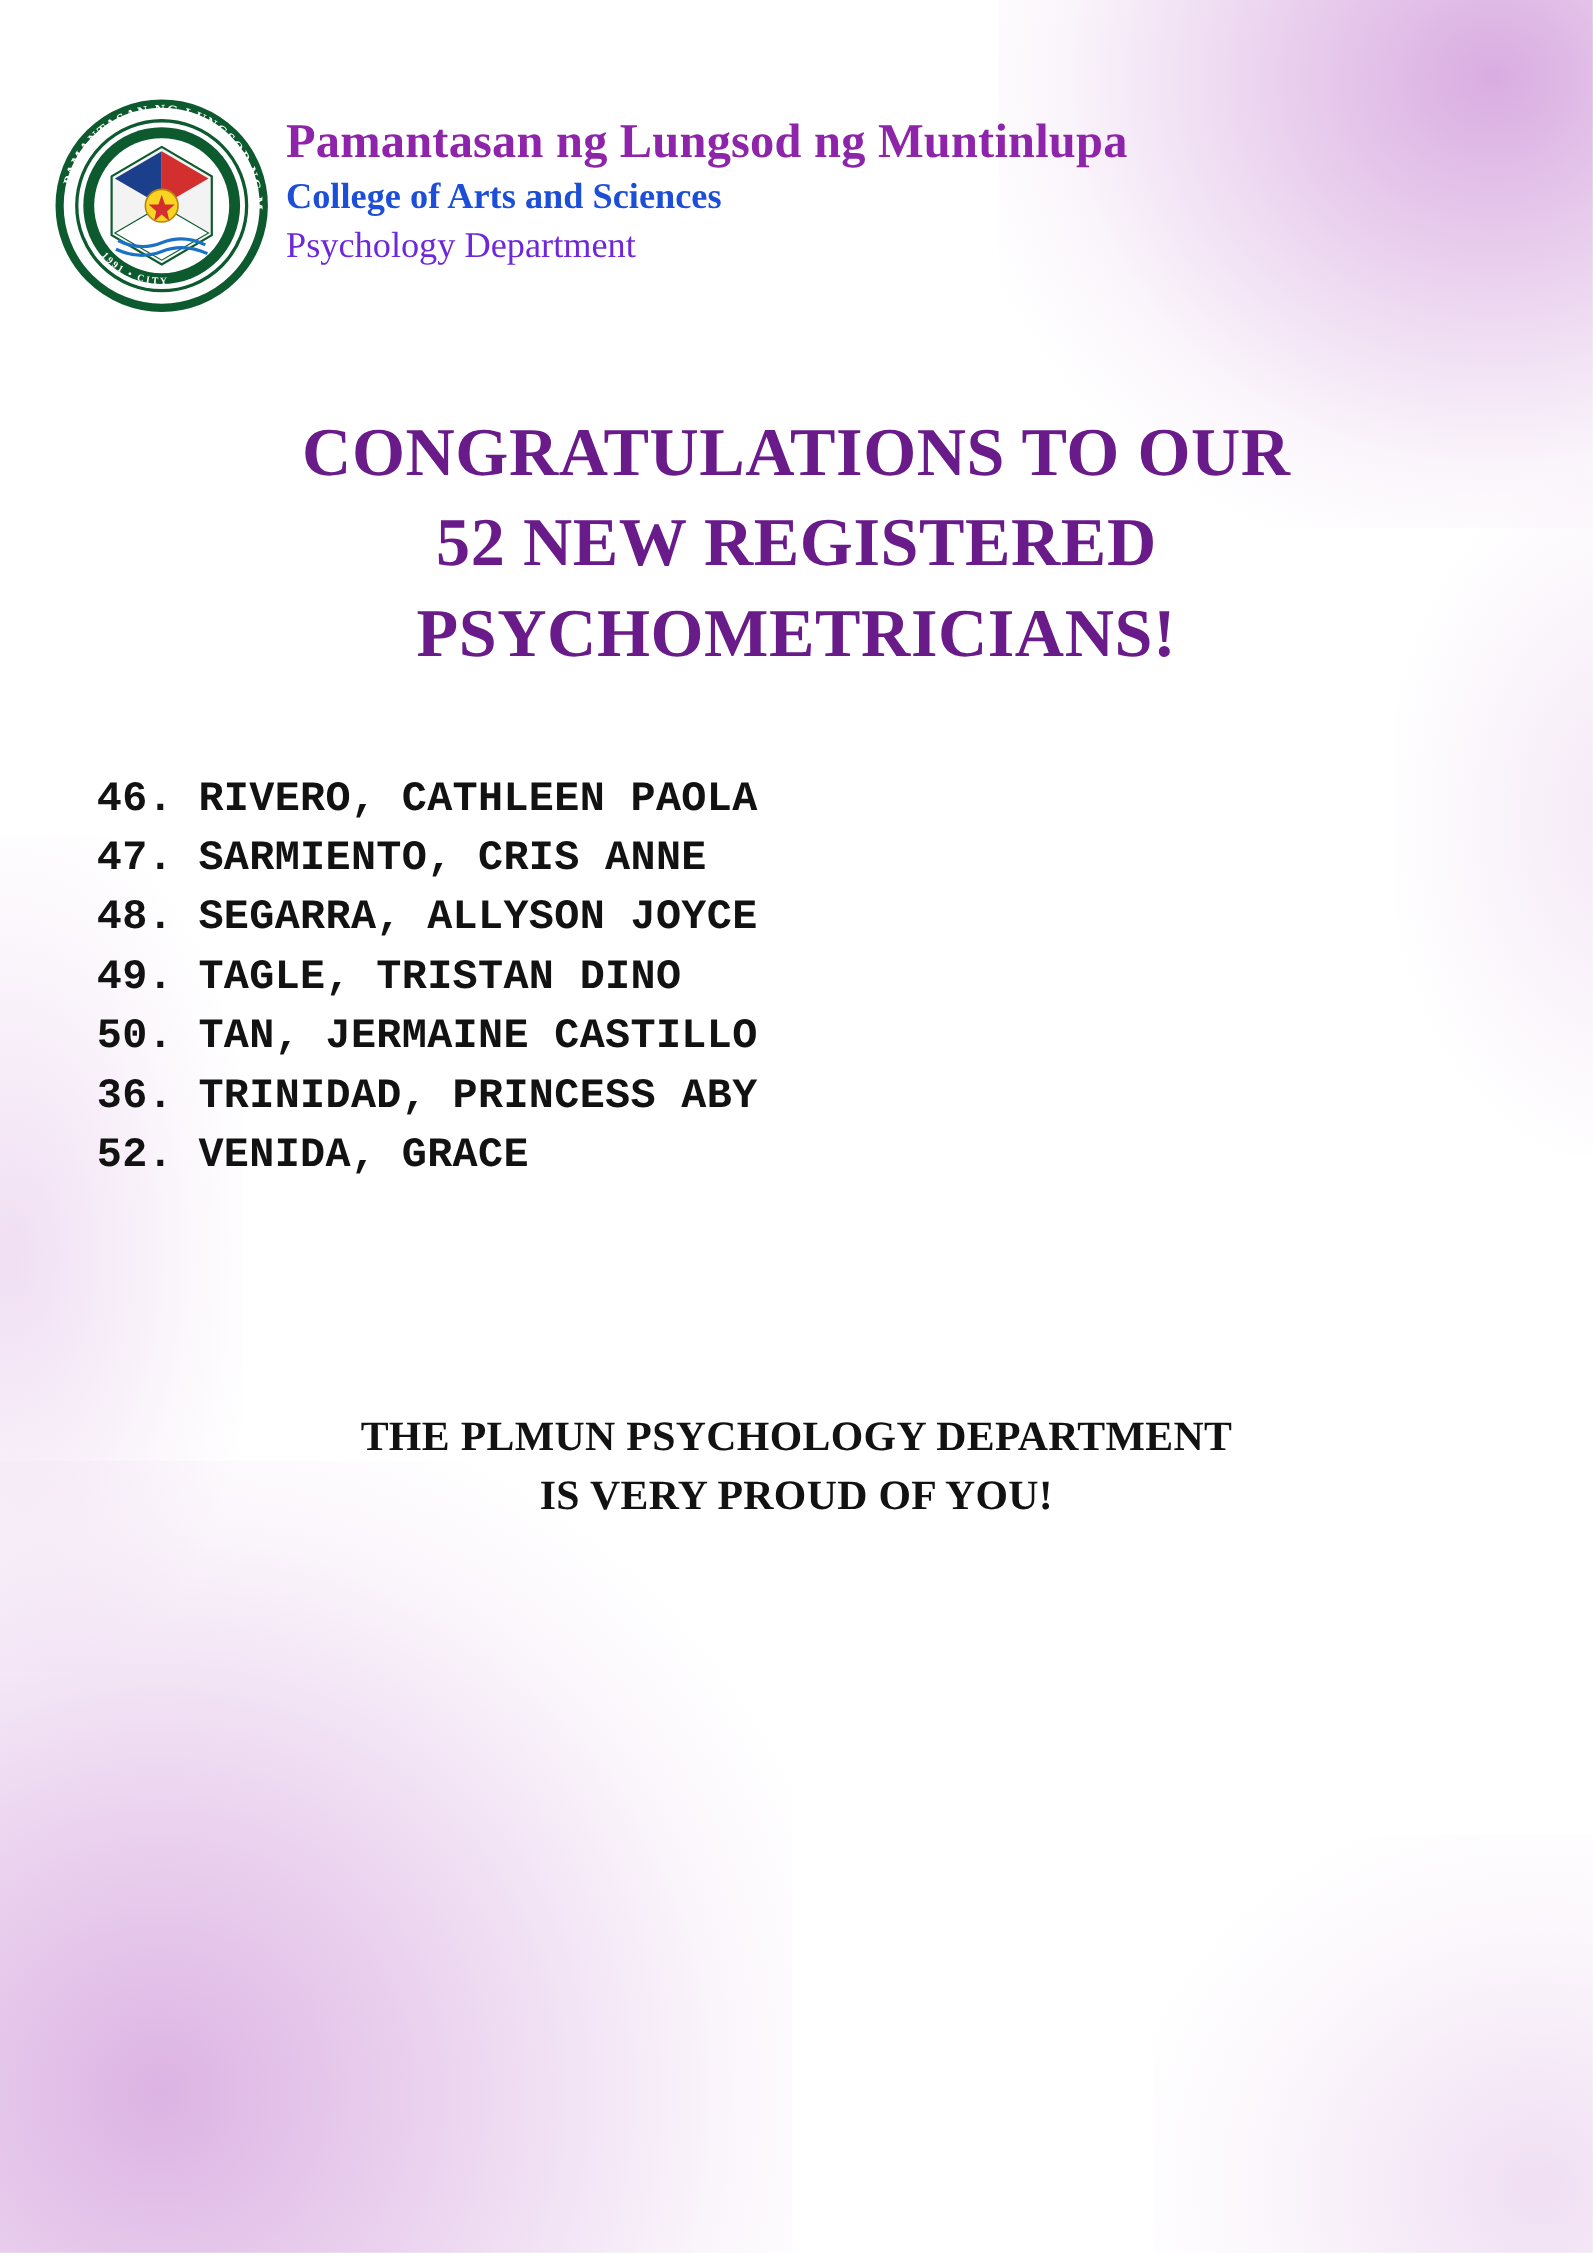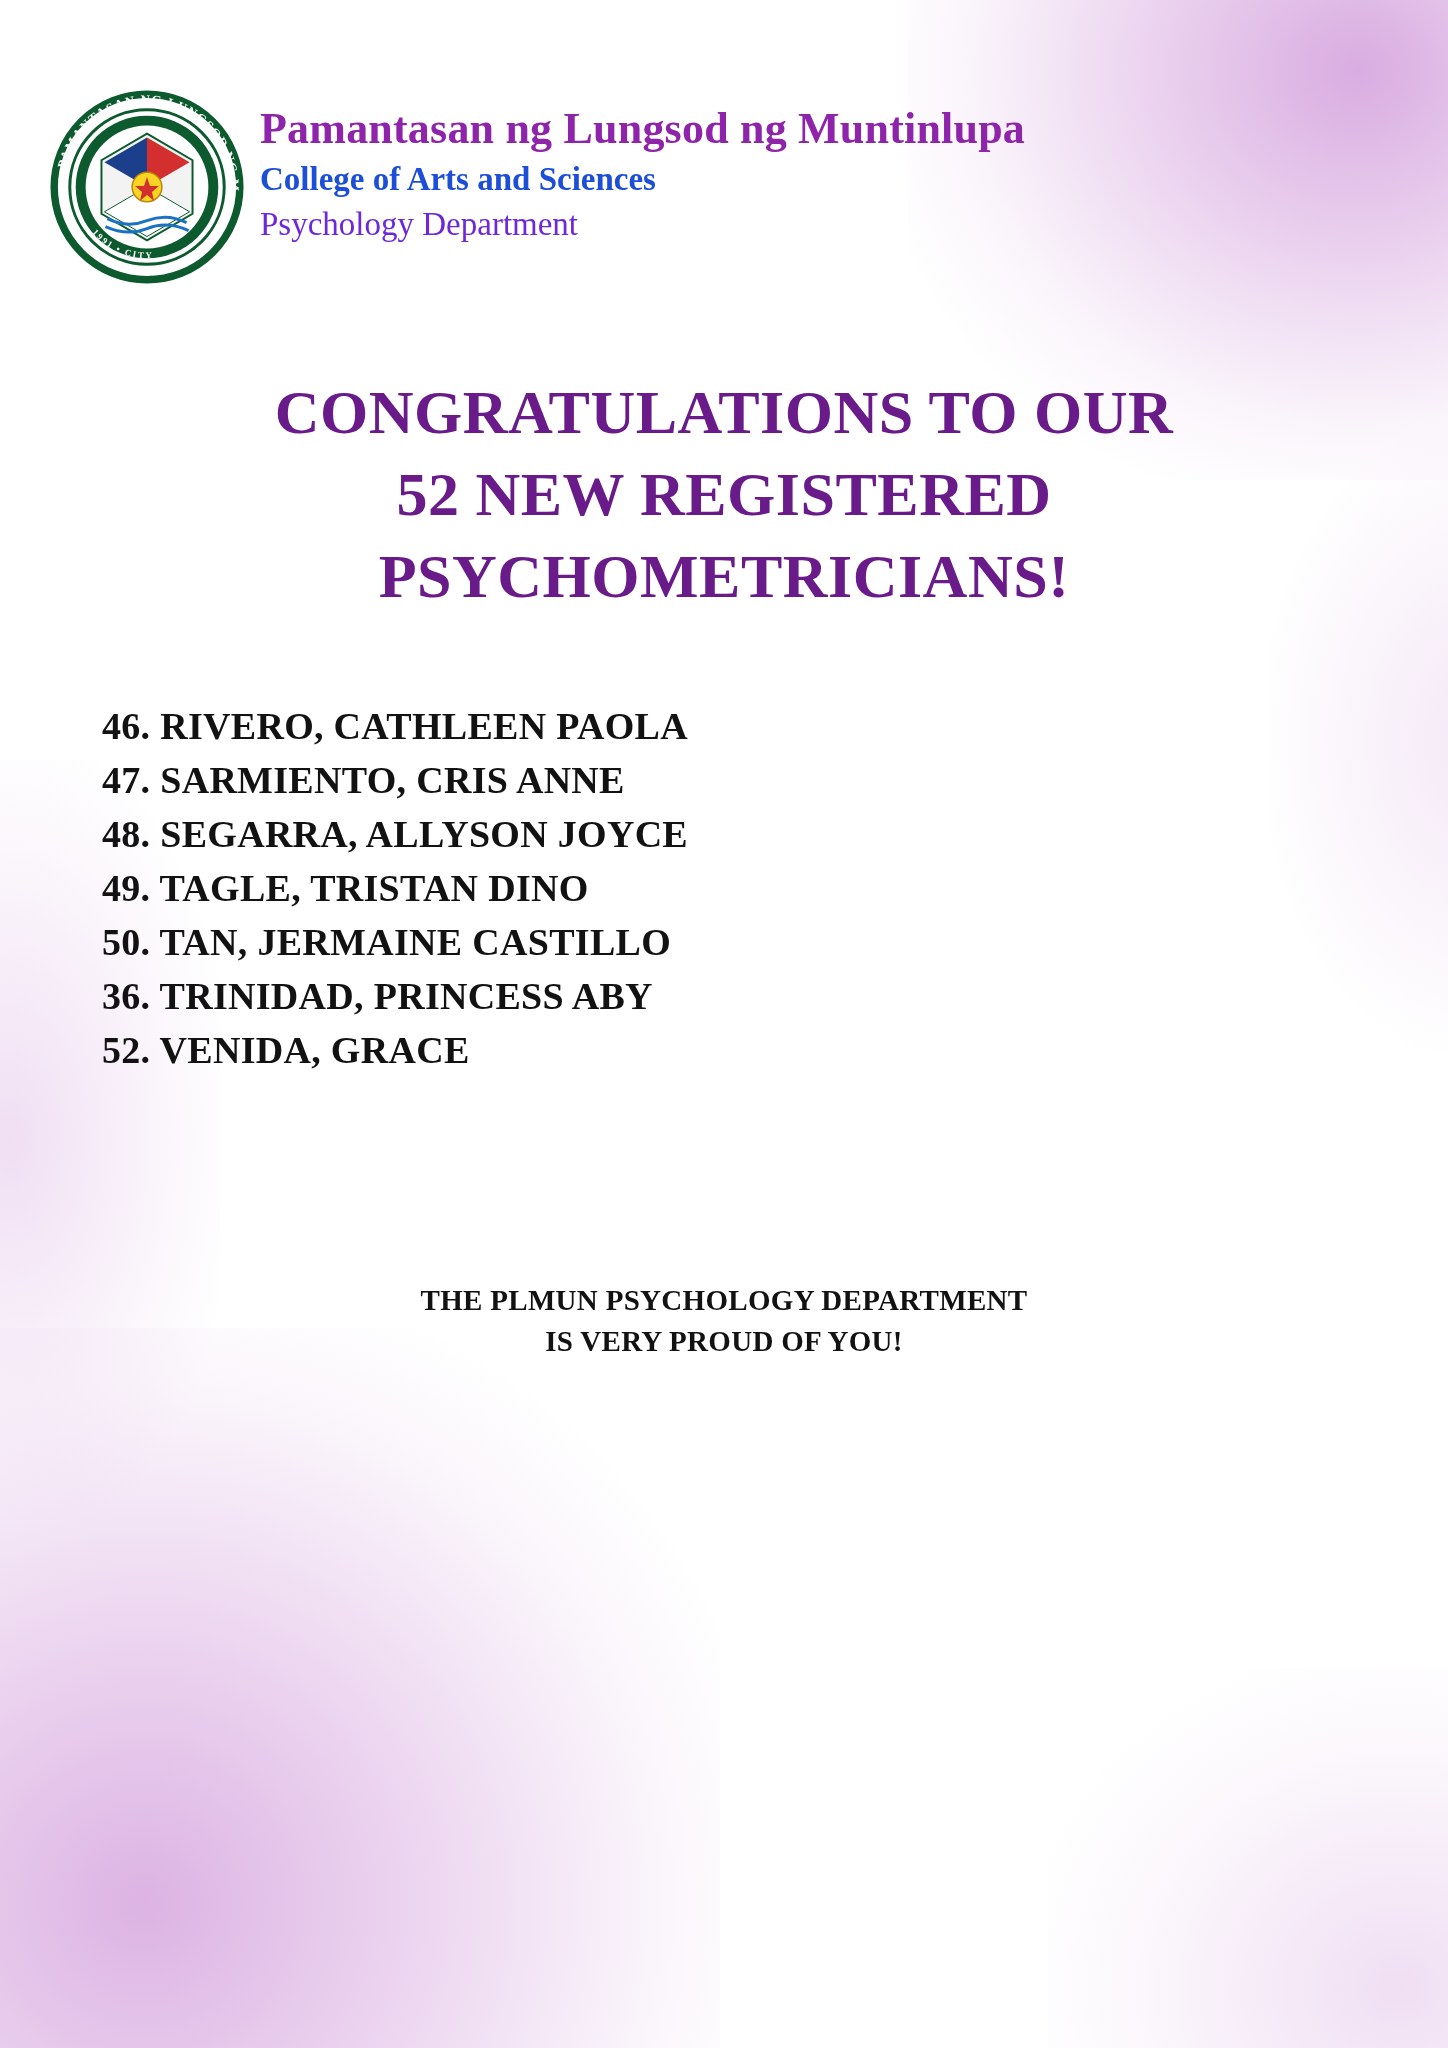--- a/index.html
+++ b/index.html
@@ -117,40 +117,41 @@
     letter-spacing: 0.5px;
   }
   .title-line {
     display: block;
   }
 
   
   .names {
     position: absolute;
     top: 700px;
-    left: 102px;
+    left: 88px;
     width: 1200px;
+    font-family: Liberation Mono, monospace;
   }
   .name-row {
     font-size: 38px;
     font-weight: bold;
     color: #121212;
     line-height: 1.42;
     letter-spacing: 0.3px;
     white-space: nowrap;
   }
 
   
   .closing {
     position: absolute;
     top: 1280px;
     left: 0;
     width: 1448px;
     text-align: center;
-    font-size: 29px;
+    font-size: 38px;
     font-weight: bold;
     color: #121212;
     line-height: 1.42;
     letter-spacing: 0.3px;
   }
   .closing-line { display: block; }
 </style>
 </head>
 <body>
 

